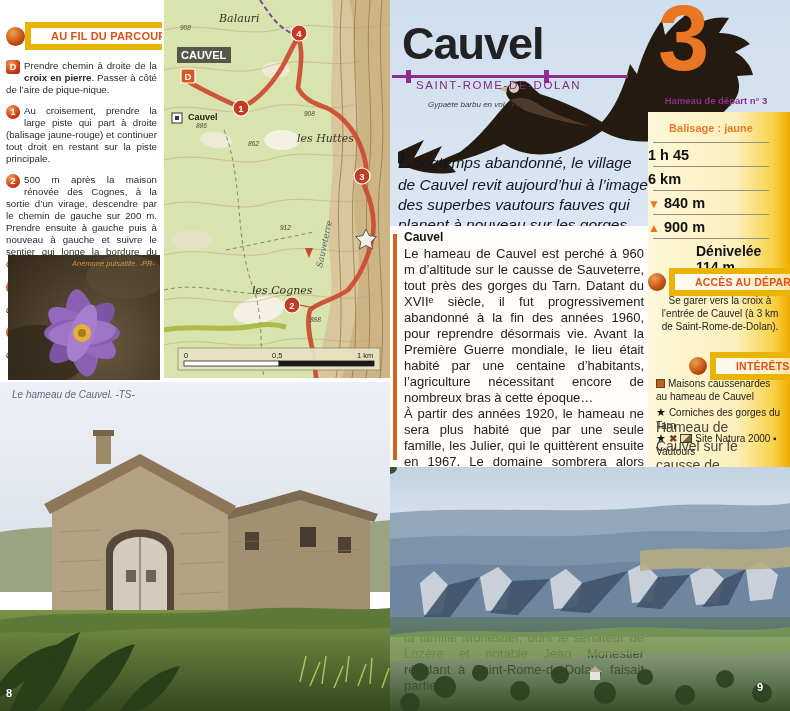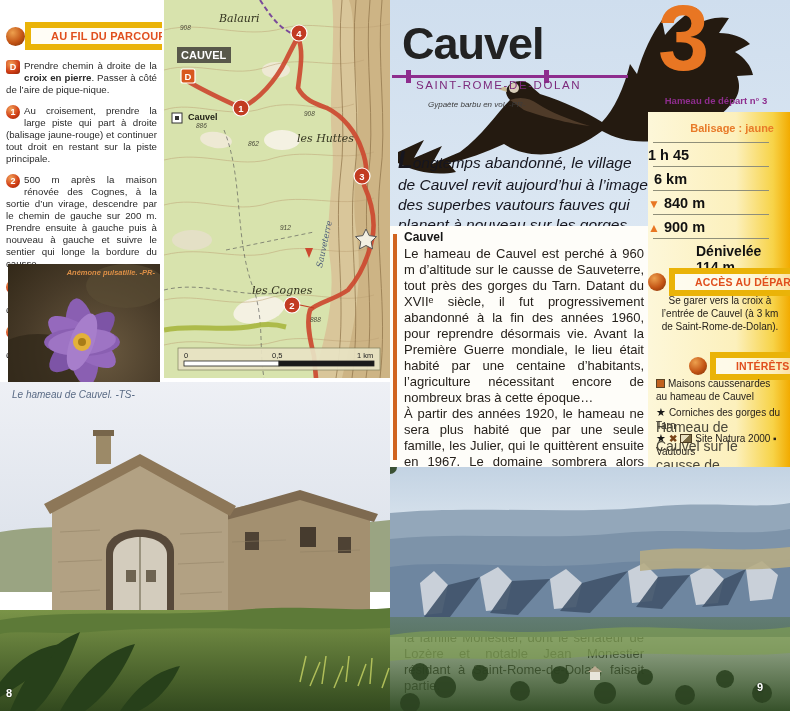--- a/index.html
+++ b/index.html
@@ -17,43 +17,43 @@
     flex:0 0 auto; }
   .hdr-line { width:6px; height:0; border-top:1px solid #c23b22; }
   .hdr-box { border:6px solid #eab308; background:#fffdf6; color:#e04f1d; font-weight:bold;
     font-size:11px; letter-spacing:.2px; padding:2px 20px; white-space:nowrap; }
   .step { font-size:9.7px; line-height:1.24; color:#2a2a2a; text-align:justify; margin-bottom:9px; }
   .step .marker { float:left; width:14px; height:14px; margin:0 4px 1px 0; border-radius:50%;
     background:radial-gradient(circle at 35% 28%, #f2a057, #cf3b14 60%, #8a2405);
     color:#fff; font-weight:bold; font-size:9px; text-align:center; line-height:14px; }
   .step .marker.square { border-radius:3px; }
   .step b { font-weight:bold; }
-  .flower { position:absolute; left:8px; top:264px; width:152px; height:125px; overflow:hidden;
-    background:radial-gradient(circle at 60% 70%, #6b5a40, #473a28 60%, #322818);font-weight:bold; }
+  .flower { position:absolute; left:8px; top:255px; width:152px; height:125px; overflow:hidden;
+    background:radial-gradient(circle at 60% 70%, #6b5a40, #473a28 60%, #322818); }
   .flower-caption { position:absolute; right:5px; top:4px; font-style:italic; font-size:7.5px; color:#dd8f46; }
   
   .map { position:absolute; left:162px; top:0; width:228px; height:380px; border-left:2px solid #fff; border-bottom:2px solid #fff; }
   .map svg { display:block; }
   
   .right-page { position:absolute; left:390px; top:0; width:400px; height:467px;
     background:linear-gradient(180deg,#cfdeee 0%, #dde8f3 55%, #e9eff6 100%); }
   .bird { position:absolute; left:0; top:0; }
   .big-title { position:absolute; left:12px; top:18px; font-size:45px; font-weight:600; color:#222; letter-spacing:-1px; }
   .title-rule { position:absolute; left:2px; top:75px; width:236px; height:3px; background:#8e2d8e; }
   .title-cap { position:absolute; width:5px; height:13px; background:#8e2d8e; top:70px; }
   .subtitle { position:absolute; left:26px; top:79px; font-size:11.5px; letter-spacing:1.6px; color:#7c2a7c; }
   .bird-caption { position:absolute; left:38px; top:100px; font-style:italic; font-size:8px; color:#3c3c3c; }
   .route-num { position:absolute; left:268px; top:-10px; font-size:92px; font-weight:bold; color:#e87623; line-height:1.05; }
   .route-label { position:absolute; left:252px; top:95px; width:148px; text-align:center; font-size:9.5px; font-weight:bold; color:#8e2d8e; }
   .intro { position:absolute; left:8px; top:144px; width:252px; font-style:italic; font-size:15.5px; line-height:1.3; color:#16161f; }
   .intro .ini { font-size:24px; font-weight:bold; }
   
   .panel { position:absolute; left:258px; top:112px; width:142px; height:356px;
     background:linear-gradient(90deg,#fdf7d9 0%, #fcf0bc 62%, #f7d348 88%, #f2ab00 100%); }
-  .balisage { position:absolute; left:0; top:10px; width:126px; text-align:right; color:#e87a28; font-weight:bold; font-size:11px; }
+  .balisage { position:absolute; left:0; top:10px; width:126px; text-align:center; color:#e87a28; font-weight:bold; font-size:11px; }
   .sep { position:absolute; left:5px; width:116px; border-top:1px solid #8f8f7a; }
   .inforow { position:absolute; left:0; width:126px; text-align:left; font-size:14.5px; font-weight:bold; color:#111; }
   .tri { font-size:12px; color:#e87623; }
   .side-hdr { position:absolute; display:flex; align-items:center; left:0; }
   .side-hdr .ball { width:18px; height:18px; margin-right:3px; }
   .side-hdr .hdr-box { font-size:10.5px; background:rgba(255,255,255,.65); }
   .side-text { position:absolute; font-size:10px; line-height:1.3; color:#26211c; }
   .interest-item { position:absolute; font-size:10px; line-height:1.25; color:#26211c; }
   .sq-icon { display:inline-block; width:9px; height:9px; border:1px solid #5a4326; background:#c0601e; vertical-align:-1px; margin-right:3px; }
   .star-icon { color:#181818; font-size:11px; margin-right:3px; }
@@ -253,21 +253,21 @@
         <p>Le hameau de Cauvel est perché à 960 m d’altitude sur le causse de Sauveterre, tout près des gorges du Tarn. Datant du XVIIᵉ siècle, il fut progressivement abandonné à la fin des années 1960, pour reprendre désormais vie. Avant la Première Guerre mondiale, le lieu était habité par une centaine d’habitants, l’agriculture nécessitant encore de nombreux bras à cette époque…</p>
         <p>À partir des années 1920, le hameau ne sera plus habité que par une seule famille, les Julier, qui le quittèrent ensuite en 1967. Le domaine sombrera alors progressivement dans l’oubli jusqu’à ce que quelques passionnés de vieilles pierres tombent amoureux du lieu. Racheté par un propriétaire foncier, puis divisé et vendu, il est désormais réparti en sept propriétés. La « grande maison » (2ᵉ maison à droite en arrivant) est la maison emblématique du lieu puisque c’est ici qu’habitèrent les maîtres du hameau. Au XXᵉ siècle, elle appartenait à la famille Monestier, dont le sénateur de Lozère et notable Jean Monestier résidant à Saint-Rome-de-Dolan, faisait partie.</p>
       </div>
     </div>
 
     <div class="panel">
       <div class="balisage">Balisage : jaune</div>
       <div class="sep" style="top:30px;"></div>
       <div class="inforow" style="top:35px;">1 h 45</div>
       <div class="sep" style="top:54px;"></div>
-      <div class="inforow" style="top:59px;padding-left:6px;">6 km</div>
+      <div class="inforow" style="top:59px;">6 km</div>
       <div class="sep" style="top:78px;"></div>
       <div class="inforow" style="top:83px;"><span class="tri">▼</span> <span>840 m</span></div>
       <div class="sep" style="top:102px;"></div>
       <div class="inforow" style="top:107px;"><span class="tri">▲</span> <span>900 m</span></div>
       <div class="sep" style="top:126px;"></div>
       <div class="inforow" style="top:131px;font-size:14px;padding-left:48px;">Dénivelée 114 m</div>
 
       <div class="side-hdr" style="top:125px;"></div>
       <div class="side-hdr" style="top:156px;">
         <span class="ball"></span>

